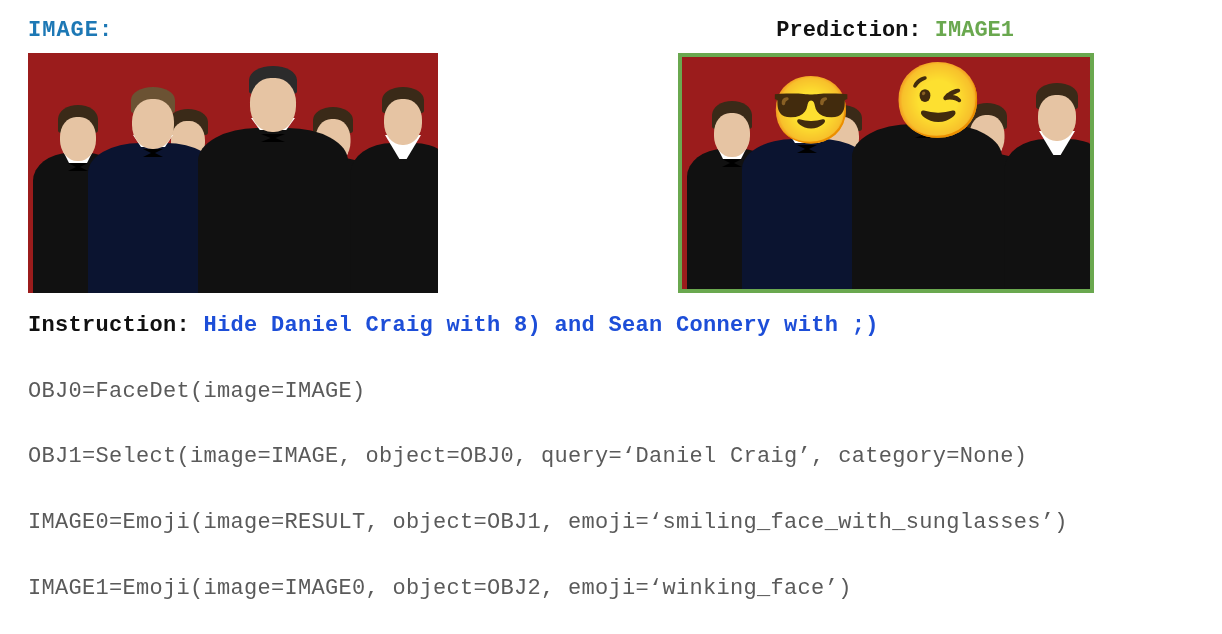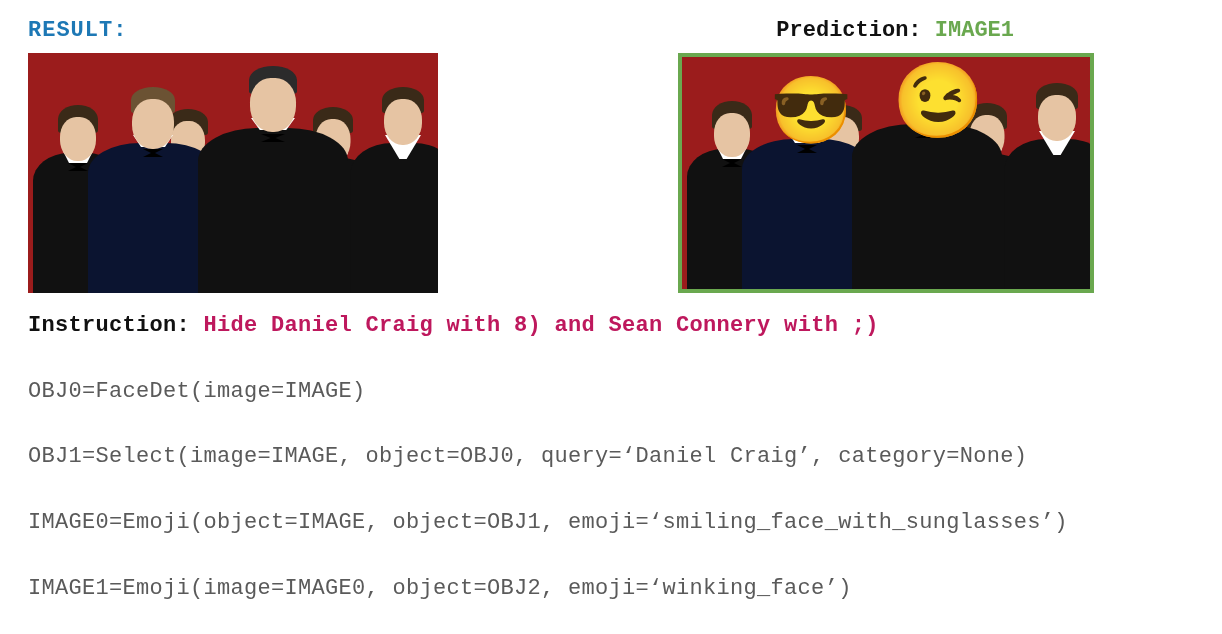--- a/index.html
+++ b/index.html
@@ -105,28 +105,28 @@
     font-size: 66px;
     line-height: 1;
     text-align: center;
   }
   .code-block {
     line-height: 1.35;
     font-size: 22px;
     letter-spacing: 0.3px;
   }
   .kw { color: #111; font-weight: 700; }
-  .instr { color: #be185d; font-weight: 700; }
+  .instr { color: #1d4ed8; font-weight: 700; }
   .prog-line { color: #5a5a5a; white-space: pre; margin-top: 36px; }
 </style>
 </head>
 <body>
 
 <div class="top-row">
-  <div class="header-left">RESULT:</div>
+  <div class="header-left">IMAGE:</div>
   <div class="header-right">
     <span class="pred-label">Prediction: </span><span class="pred-value">IMAGE1</span>
   </div>
 </div>
 
 <div class="images-row">
 
   <div class="img-box img-left">
 
     <div class="person" style="left:10px; width:80px; height:200px;">
@@ -216,15 +216,15 @@
     <div class="emoji-face" style="left:210px; top:12px; font-size:74px;">😉</div>
   </div>
 </div>
 
 <div class="code-block">
   <div>
     <span class="kw">Instruction: </span><span class="instr">Hide Daniel Craig with 8) and Sean Connery with ;)</span>
   </div>
   <div class="prog-line">OBJ0=FaceDet(image=IMAGE)</div>
   <div class="prog-line">OBJ1=Select(image=IMAGE, object=OBJ0, query=‘Daniel Craig’, category=None)</div>
-  <div class="prog-line">IMAGE0=Emoji(object=IMAGE, object=OBJ1, emoji=‘smiling_face_with_sunglasses’)</div>
+  <div class="prog-line">IMAGE0=Emoji(image=RESULT, object=OBJ1, emoji=‘smiling_face_with_sunglasses’)</div>
   <div class="prog-line">IMAGE1=Emoji(image=IMAGE0, object=OBJ2, emoji=‘winking_face’)</div>
 </div>
 
 </body></html>

